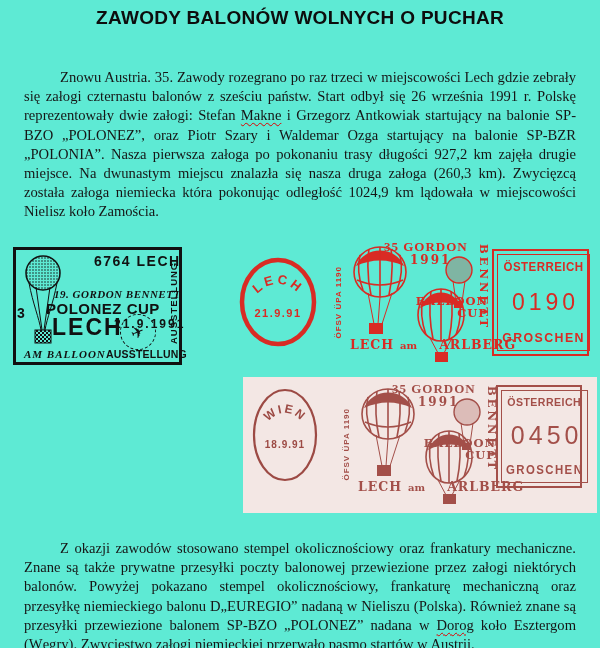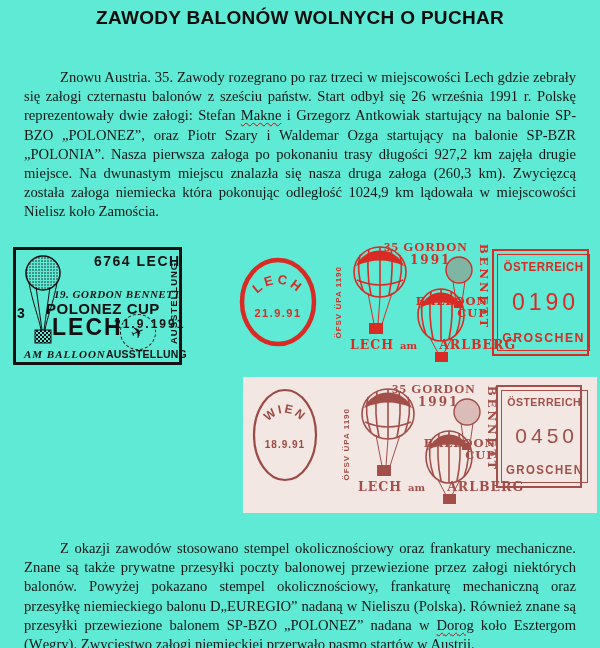--- a/index.html
+++ b/index.html
@@ -81,21 +81,21 @@
                font-family:"Liberation Sans",sans-serif;text-align:right;
                padding:5px 2px;}
   #vbox1{left:492px;top:249px;width:93px;height:103px;border:2px solid #d92b24;color:#d92b24;}
   #vbox1 .inner{border:1.8px solid #d92b24;}
   #vbox2{left:496px;top:385px;width:82px;height:99px;border:2px solid #a34f49;color:#a34f49;}
   #vbox2 .inner{border:1.8px solid #a34f49;}
   .vb-country{font-weight:700;font-size:12.5px;letter-spacing:.5px;transform:scaleX(.92);}
   .vb-value{font-weight:500;font-size:23px;letter-spacing:4px;text-indent:4px;}
   .vb-currency{font-weight:700;font-size:13px;letter-spacing:1.5px;transform:scaleX(.95);}
   #vbox2 .vb-country{font-size:11.5px;}
-  #vbox2 .vb-value{font-size:21px;}
+  #vbox2 .vb-value{font-size:25px;}
   #vbox2 .vb-currency{font-size:12px;}
 
   
   .cover{position:absolute;left:243px;top:377px;width:354px;height:136px;
          background:#f3e7e4;}
 </style>
 </head>
 <body>
 
 <div id="page">

